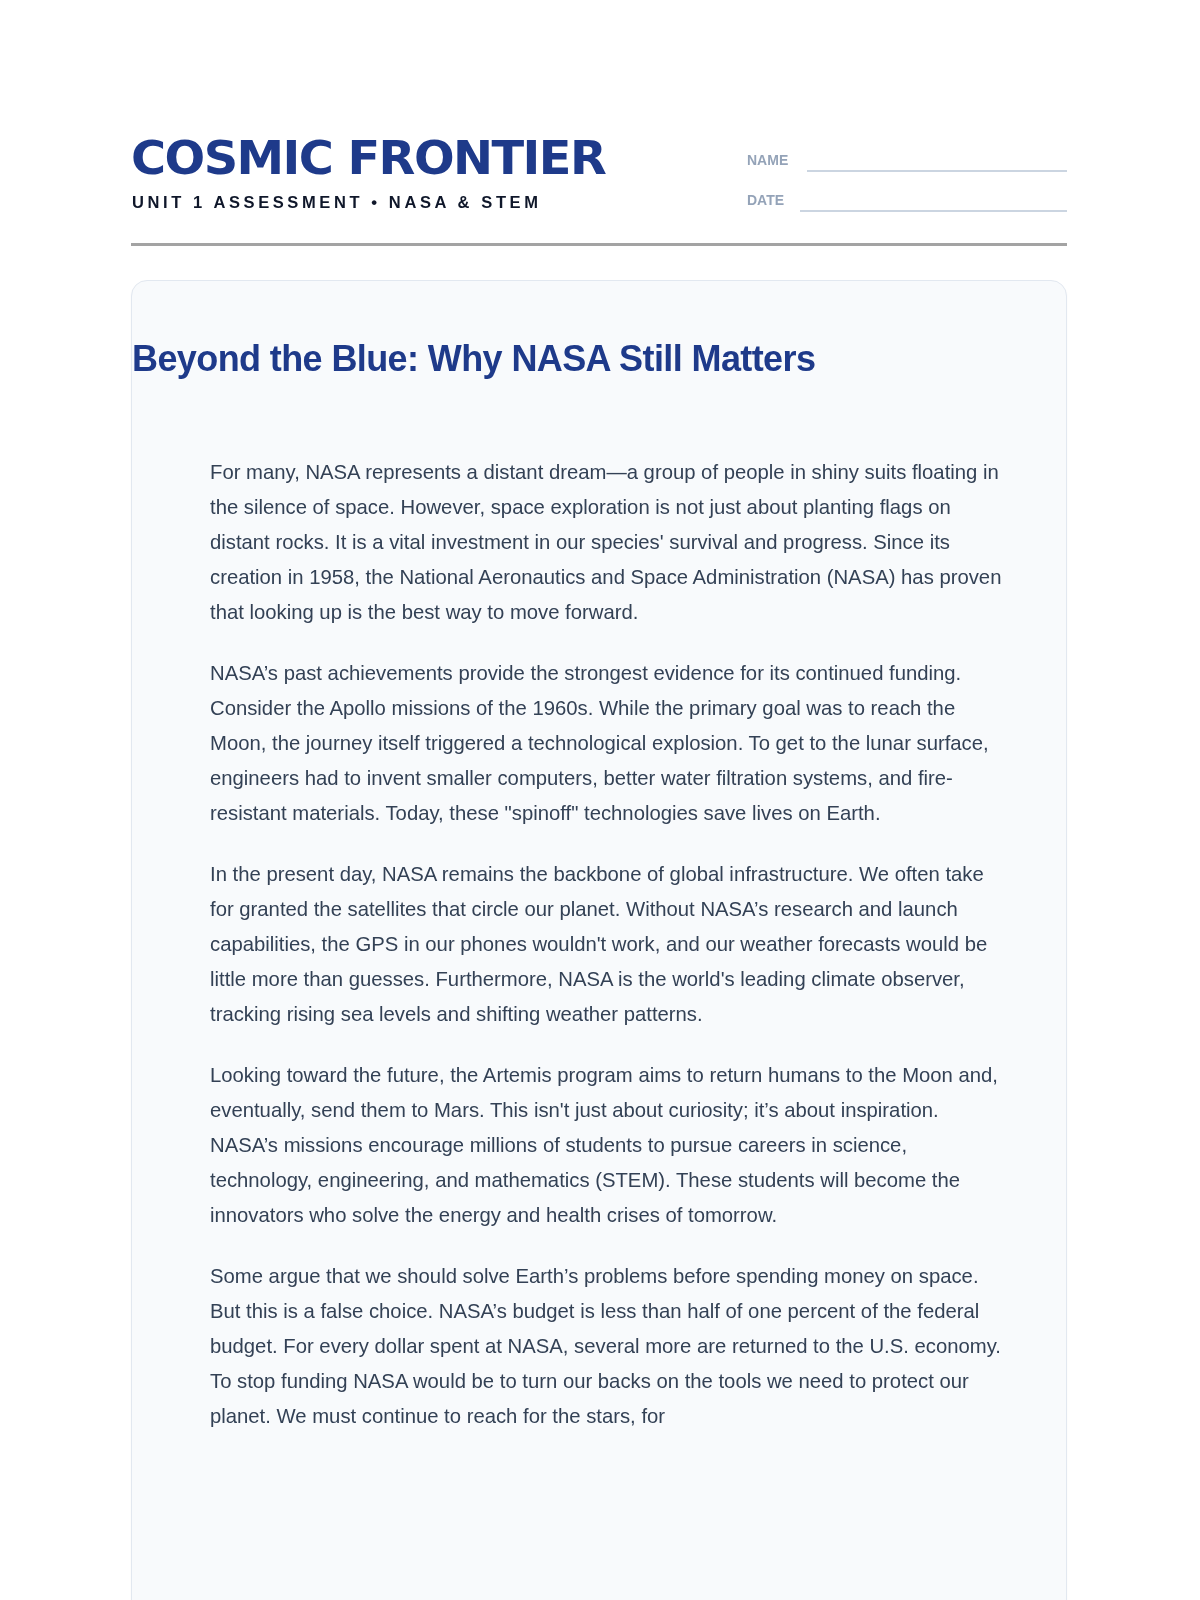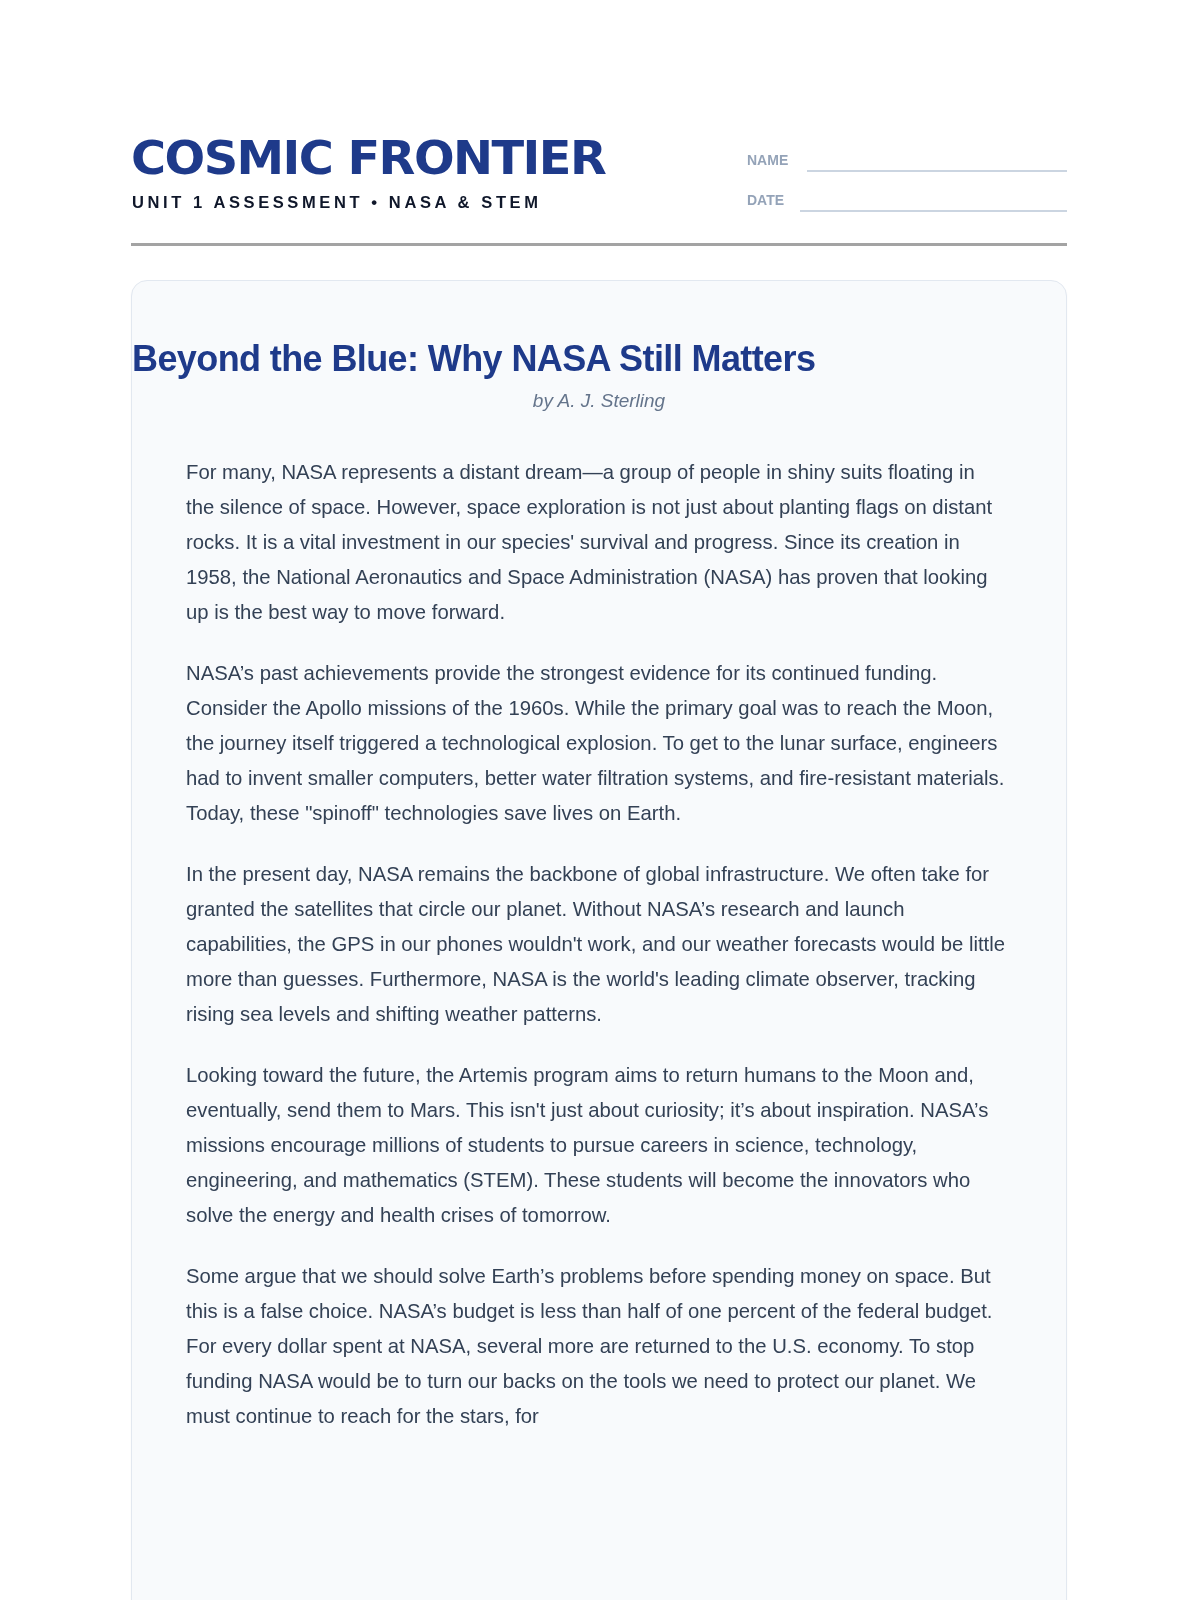--- a/index.html
+++ b/index.html
@@ -48,21 +48,21 @@
     .byline {
       position: absolute; left: 0; right: 0; top: 108px; text-align: center;
       font-family: "Liberation Sans", sans-serif; font-style: italic;
       font-size: 19px; color: #64748b; line-height: 24px;
     }
     .article-body {
       position: absolute; left: 54px; top: 174px; width: 822px;
     }
     .article-body p {
       font-family: "Liberation Sans", sans-serif; font-size: 20.3px;
-      line-height: 35px; color: #334155; margin-bottom: 26px;
+      line-height: 35px; color: #334155; margin-bottom: 26px; margin-left: 24px;
     }
   </style>
 </head>
 <body>
 
 <header class="header">
   <h1 class="brand-title">COSMIC FRONTIER</h1>
   <div class="brand-sub">UNIT 1 ASSESSMENT • NASA &amp; STEM</div>
   <div class="fields">
     <div class="field field-name">
@@ -71,21 +71,20 @@
     </div>
     <div class="field field-date">
       <span class="field-label">DATE</span>
       <span class="field-line"></span>
     </div>
   </div>
 </header>
 
 <section class="card">
   <h2 class="article-title">Beyond the Blue: Why NASA Still Matters</h2>
-  <div class="byline">by A. J. Sterling</div>
   <div class="article-body">
     <p>For many, NASA represents a distant dream—a group of people in shiny suits floating in the silence of space. However, space exploration is not just about planting flags on distant rocks. It is a vital investment in our species' survival and progress. Since its creation in 1958, the National Aeronautics and Space Administration (NASA) has proven that looking up is the best way to move forward.</p>
     <p>NASA’s past achievements provide the strongest evidence for its continued funding. Consider the Apollo missions of the 1960s. While the primary goal was to reach the Moon, the journey itself triggered a technological explosion. To get to the lunar surface, engineers had to invent smaller computers, better water filtration systems, and fire-resistant materials. Today, these "spinoff" technologies save lives on Earth.</p>
     <p>In the present day, NASA remains the backbone of global infrastructure. We often take for granted the satellites that circle our planet. Without NASA’s research and launch capabilities, the GPS in our phones wouldn't work, and our weather forecasts would be little more than guesses. Furthermore, NASA is the world's leading climate observer, tracking rising sea levels and shifting weather patterns.</p>
     <p>Looking toward the future, the Artemis program aims to return humans to the Moon and, eventually, send them to Mars. This isn't just about curiosity; it’s about inspiration. NASA’s missions encourage millions of students to pursue careers in science, technology, engineering, and mathematics (STEM). These students will become the innovators who solve the energy and health crises of tomorrow.</p>
     <p>Some argue that we should solve Earth’s problems before spending money on space. But this is a false choice. NASA’s budget is less than half of one percent of the federal budget. For every dollar spent at NASA, several more are returned to the U.S. economy. To stop funding NASA would be to turn our backs on the tools we need to protect our planet. We must continue to reach for the stars, for</p>
   </div>
 </section>
 
 </body></html>

